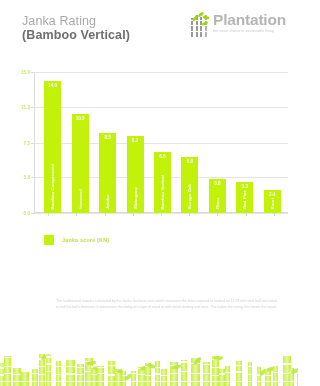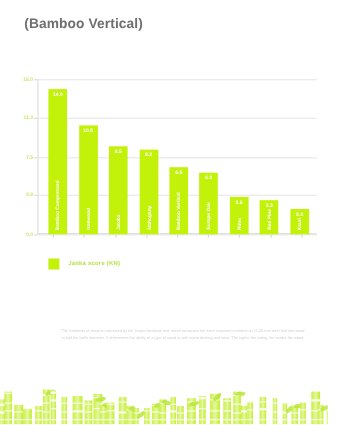--- a/index.html
+++ b/index.html
@@ -155,23 +155,43 @@
   .band-leaf{
     position:absolute;width:9px;height:4px;background:#b9e63a;
     border-radius:60% 10% 60% 10%;opacity:.85;
   }
 </style>
 </head>
 <body>
 
 <div class="header">
   <div class="title-block">
+    <div class="title-line1">Janka Rating</div>
     <div class="title-line2">(Bamboo Vertical)</div>
   </div>
 
+  <div class="logo">
+    <div class="logo-mark">
+      <div class="stalk s1"></div>
+      <div class="stalk s2"></div>
+      <div class="stalk s3"></div>
+      <div class="stalk s4"></div>
+      <div class="node" style="bottom:5px;"></div>
+      <div class="node" style="bottom:11px;"></div>
+      <div class="node" style="bottom:16px;"></div>
+      <div class="leaf lf1"></div>
+      <div class="leaf lf2"></div>
+      <div class="leaf lf3"></div>
+      <div class="leaf lf4"></div>
+    </div>
+    <div class="logo-text">
+      <div class="logo-word">Plantation</div>
+      <div class="logo-tag">the smart choice in sustainable living</div>
+    </div>
+  </div>
 </div>
 
 <div class="chart-panel">
   <div class="plot" id="plot">
     <div class="axis-y"></div>
     <div class="axis-x"></div>
     <div id="grid-layer">
         <div class="gridline" style="top: 0%;"></div>
         <div class="tickmark" style="top: 0%;"></div>
         <div class="ytick" style="top: 0%;">15.0</div>

